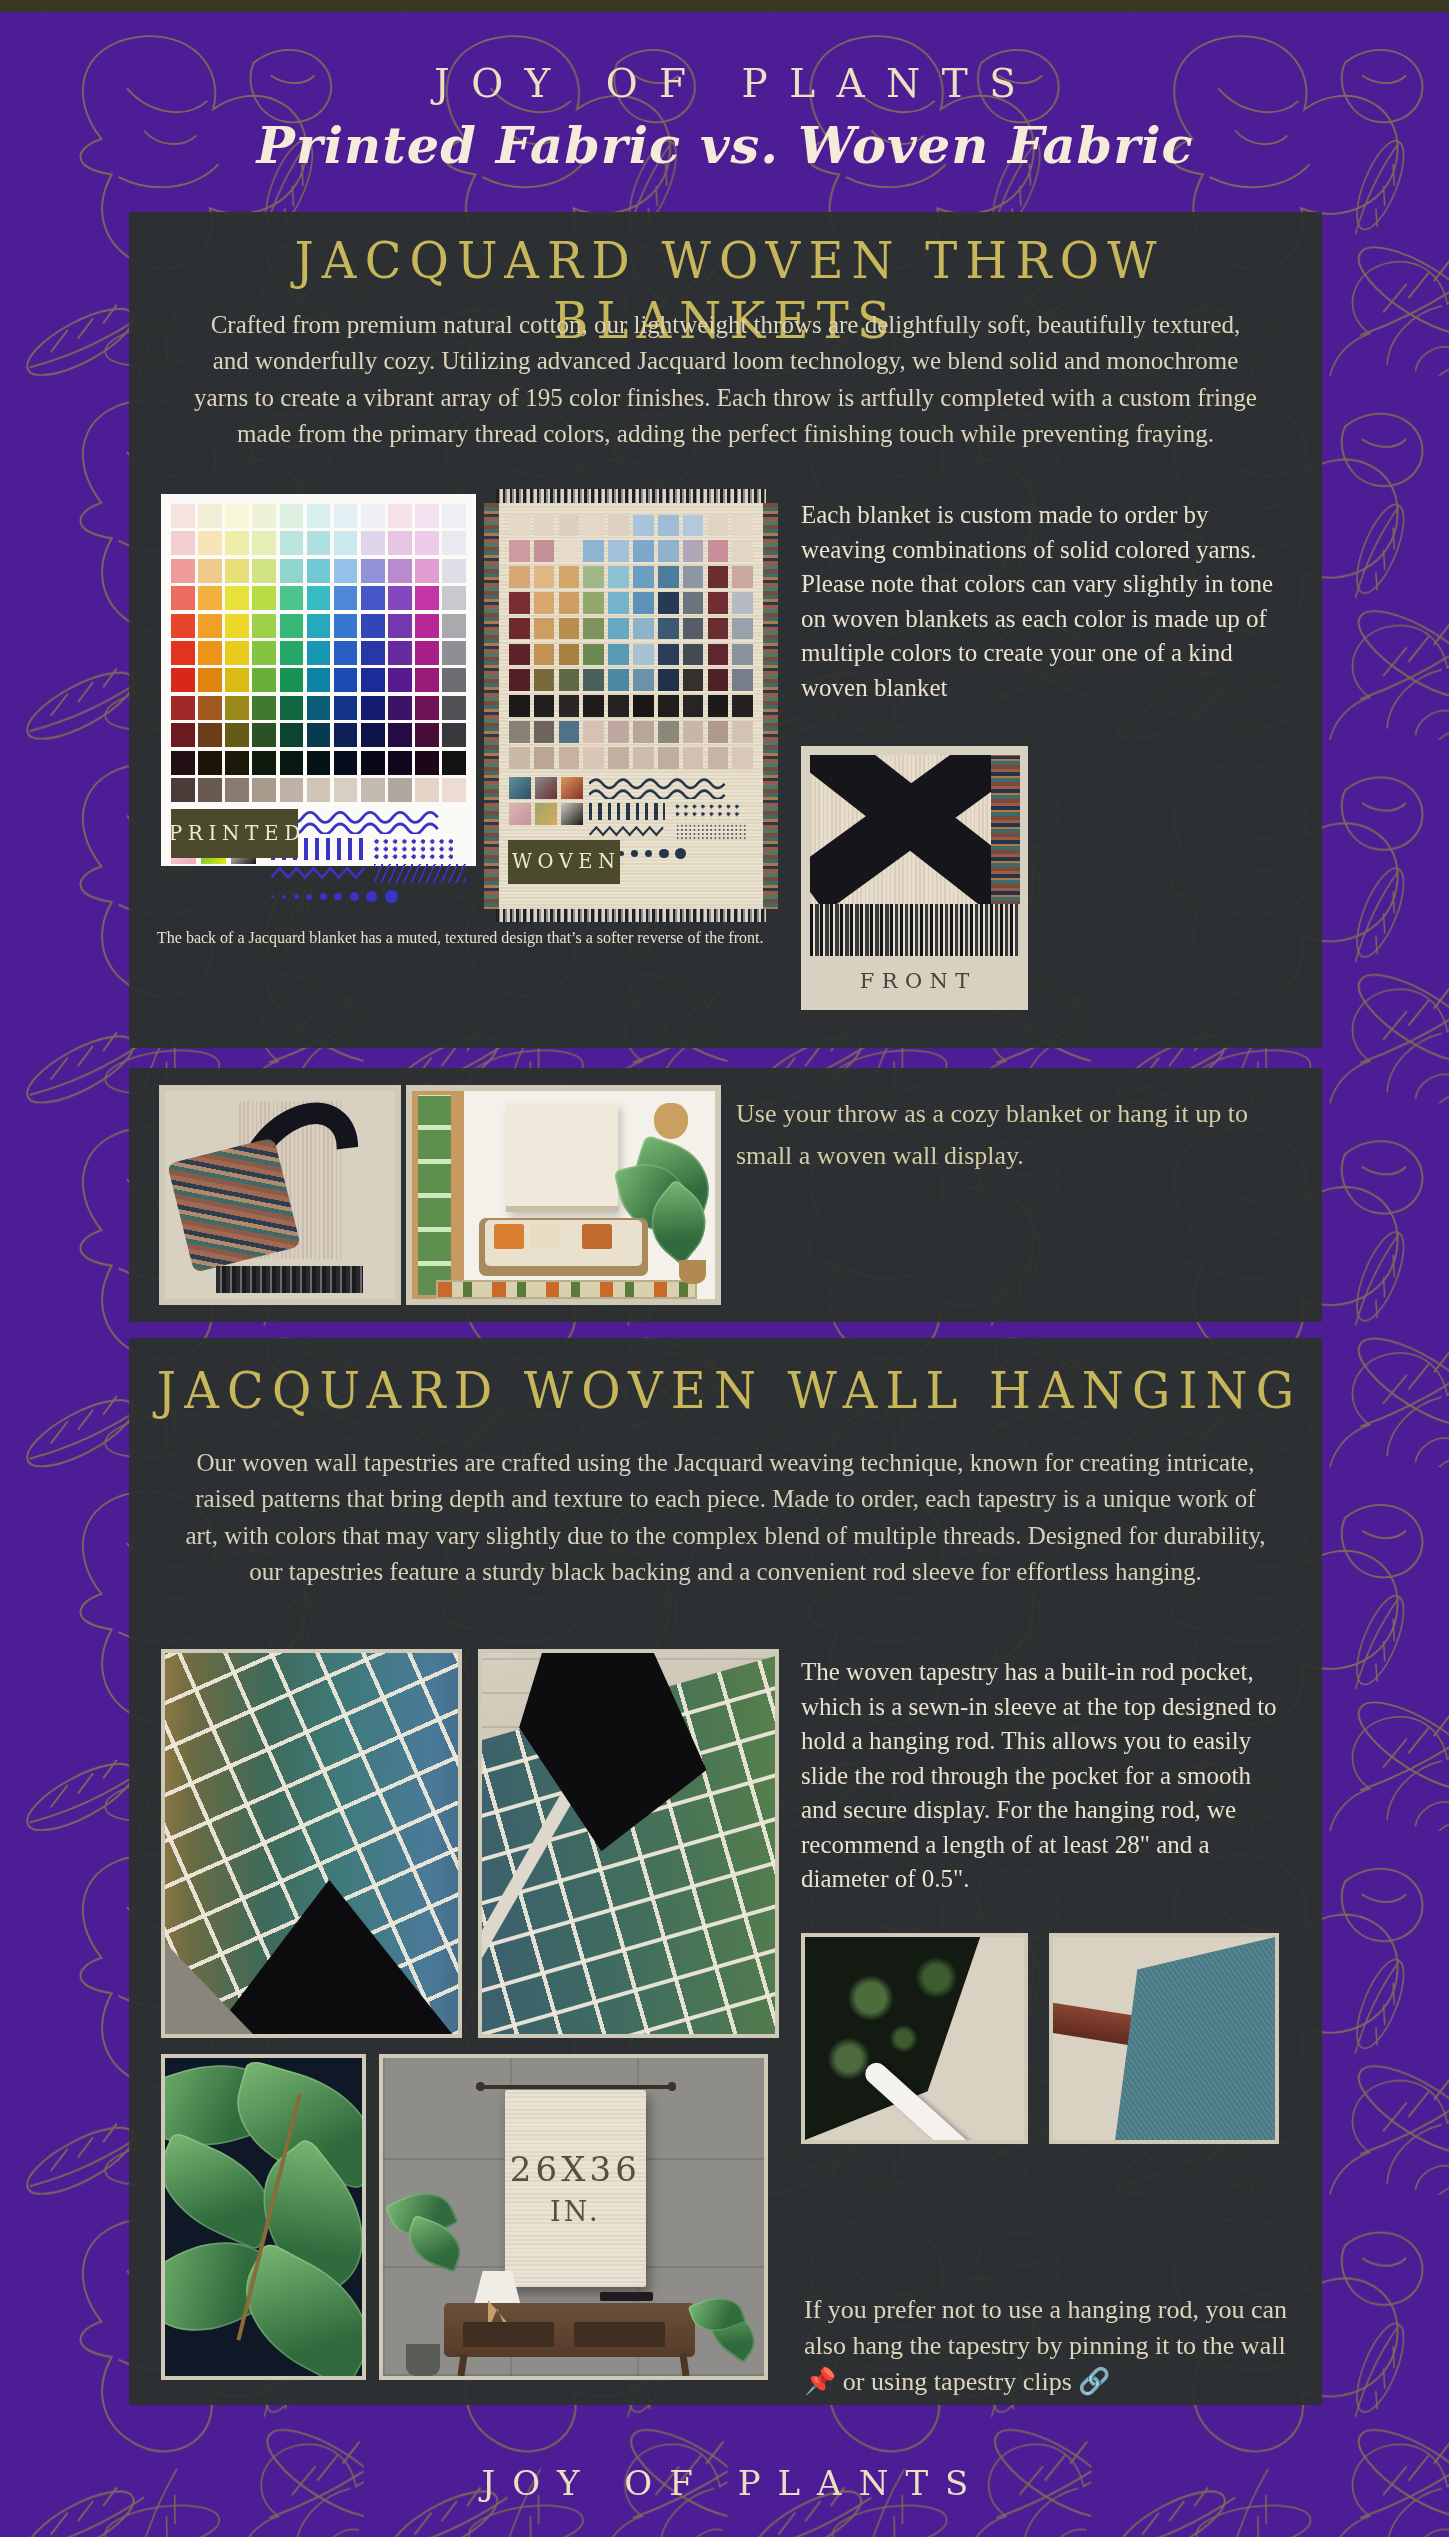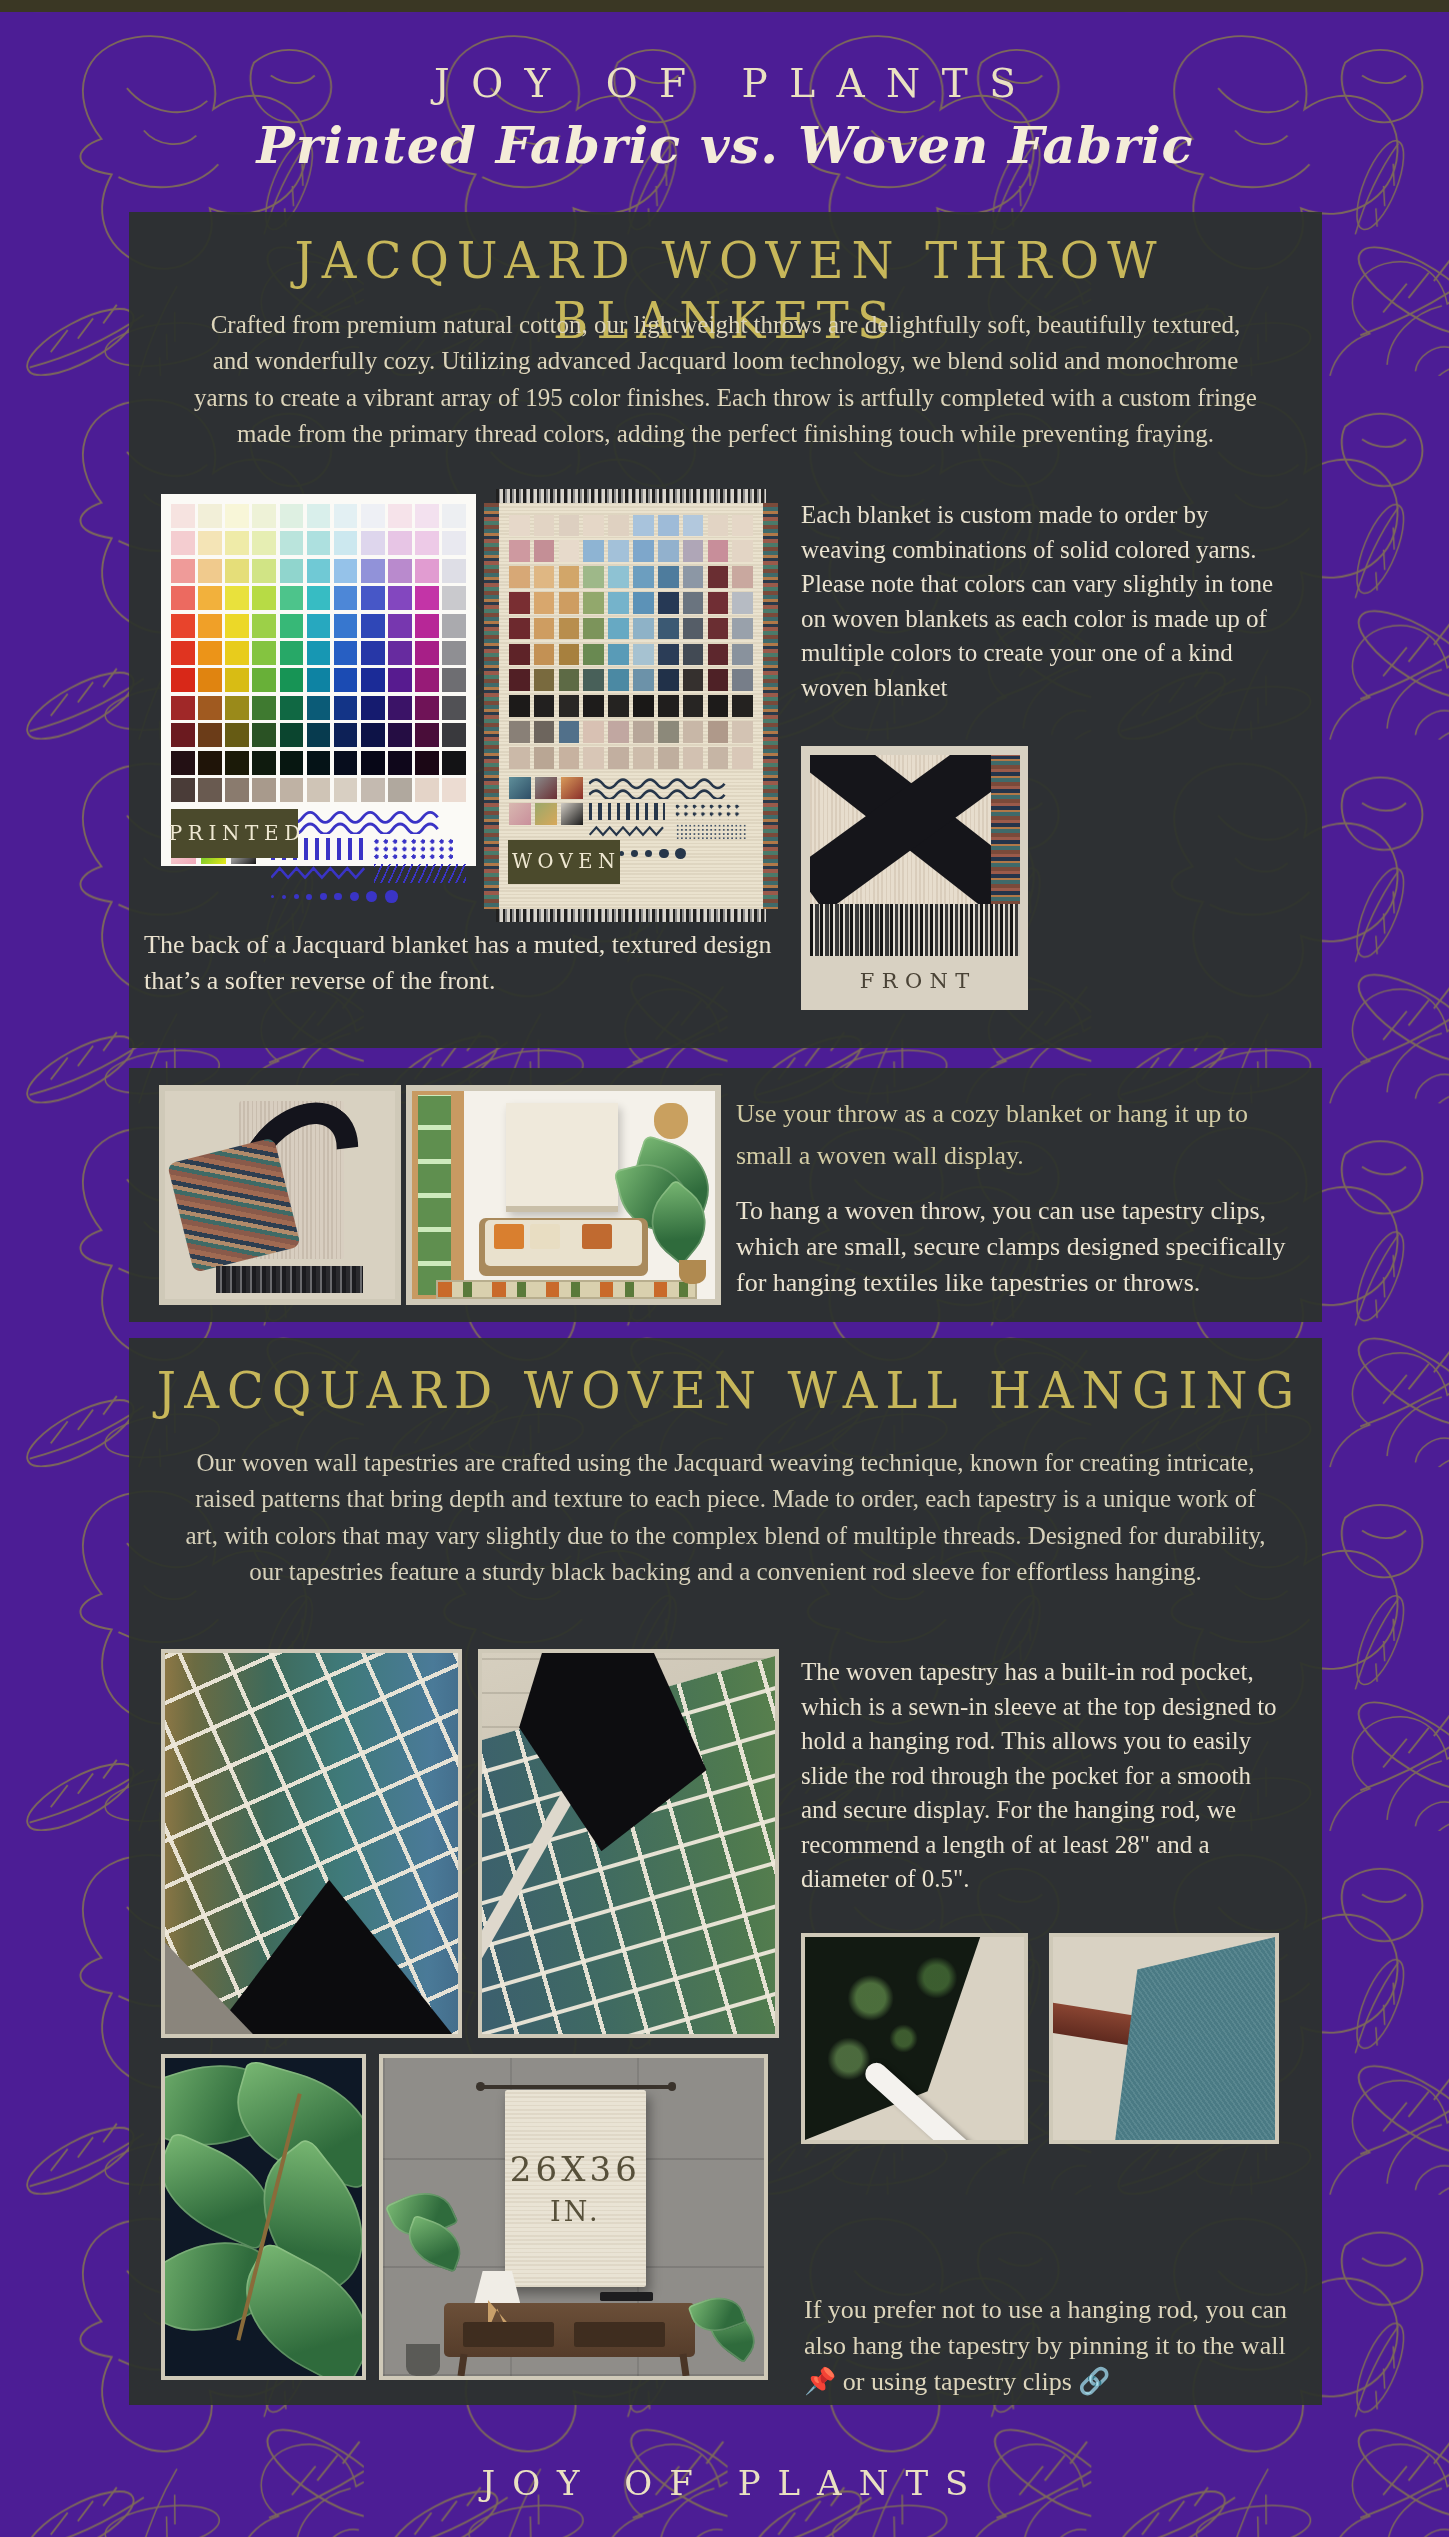--- a/index.html
+++ b/index.html
@@ -92,21 +92,21 @@
   .xbar{position:absolute;background:#15151a}
   .fr-right-multi{position:absolute;right:0;top:0;bottom:0;width:29px;
     background:repeating-linear-gradient(0deg,#7a4a3a 0 4.2px,#3f6a6a 4.2px 7.6px,#b07848 7.6px 10px,#24344a 10px 13.5px,#9a5a4a 13.5px 17px)}
   .fr-bot-bw{position:absolute;left:0;right:0;bottom:0;height:52px;
     background:repeating-linear-gradient(90deg,#141414 0 3.4px,#e8e4da 3.4px 5px,#3a3a3a 5px 8.5px,#cfcac0 8.5px 10px)}
   .back-mottle{background:#45323a;
     background-image:radial-gradient(circle at 30% 30%,rgba(63,90,90,0.8) 0 26%,transparent 40%),
       radial-gradient(circle at 75% 60%,rgba(120,60,60,0.7) 0 24%,transparent 40%),
       radial-gradient(circle at 20% 80%,rgba(50,70,80,0.8) 0 22%,transparent 36%)}
   .back-band{position:absolute;background:#cbb4a8;opacity:.9}
-  #back-note{left:15px;top:715px;width:643px;font-size:26px}
+  #back-note{left:28px;top:715px;width:643px;font-size:16px}
 
   
   .photo{position:absolute;border:6px solid #cfc9b8;overflow:hidden;background:#d8d1c1}
   #photo-draped{left:30px;top:17px;width:242px;height:220px}
   #photo-room{left:277px;top:17px;width:315px;height:220px;background:#f4f1ea}
   #display-line1{left:607px;top:25px;width:558px;color:#d2cba4;font-size:26px;line-height:1.6}
   #display-line2{left:607px;top:125px;width:575px;font-size:26px}
 
   
   #photoA{left:32px;top:311px;width:301px;height:389px;border-width:4.2px;background:#8a857c}
@@ -524,21 +524,20 @@
       <div class="abs" style="left:22%;bottom:11%;width:56%;height:28%;background:#a98a5c;border-radius:6.8px"></div>
       <div class="abs" style="left:24%;bottom:16%;width:52%;height:22%;background:#e9e1cd;border-radius:5px"></div>
       <div class="abs" style="left:27%;bottom:24%;width:10%;height:12%;background:#d97f2f;border-radius:2.5px"></div>
       <div class="abs" style="left:39%;bottom:24%;width:10%;height:12%;background:#e8ddc2;border-radius:2.5px"></div>
       <div class="abs" style="left:56%;bottom:24%;width:10%;height:12%;background:#c06a30;border-radius:2.5px"></div>
       <div class="abs" style="left:8%;bottom:0;width:86%;height:9%;border:2.5px solid #b8ae8e;background:repeating-linear-gradient(90deg,#c96a2a 0 13.5px,#d9d0ae 13.5px 25px,#5a7a3a 25px 34px,#d9d0ae 34px 54px)"></div>
       <div class="abs" style="right:3%;bottom:7%;width:9%;height:12%;background:#b08a50;border-radius:0 0 40% 40%"></div>
     </div>
 
     <p id="display-line1" class="body-txt">Use your throw as a cozy blanket or hang it up to small a woven wall display.</p>
-    <p id="display-line2" class="body-txt">To hang a woven throw, you can use tapestry clips, which are small, secure clamps designed specifically for hanging textiles like tapestries or throws.</p>
   </section>
 
   <section class="panel" id="panel-wall">
     <h1 id="wall-heading" class="h-gold">JACQUARD WOVEN WALL HANGING</h1>
     <p id="wall-intro" class="intro">Our woven wall tapestries are crafted using the Jacquard weaving technique, known for creating intricate, raised patterns that bring depth and texture to each piece. Made to order, each tapestry is a unique work of art, with colors that may vary slightly due to the complex blend of multiple threads. Designed for durability, our tapestries feature a sturdy  black backing and a convenient rod sleeve for effortless hanging.</p>
 
     <div class="photo" id="photoA">
       <div class="cloth" style="transform:rotate(-24deg)">
         <div class="gridlines"></div>
       </div>

